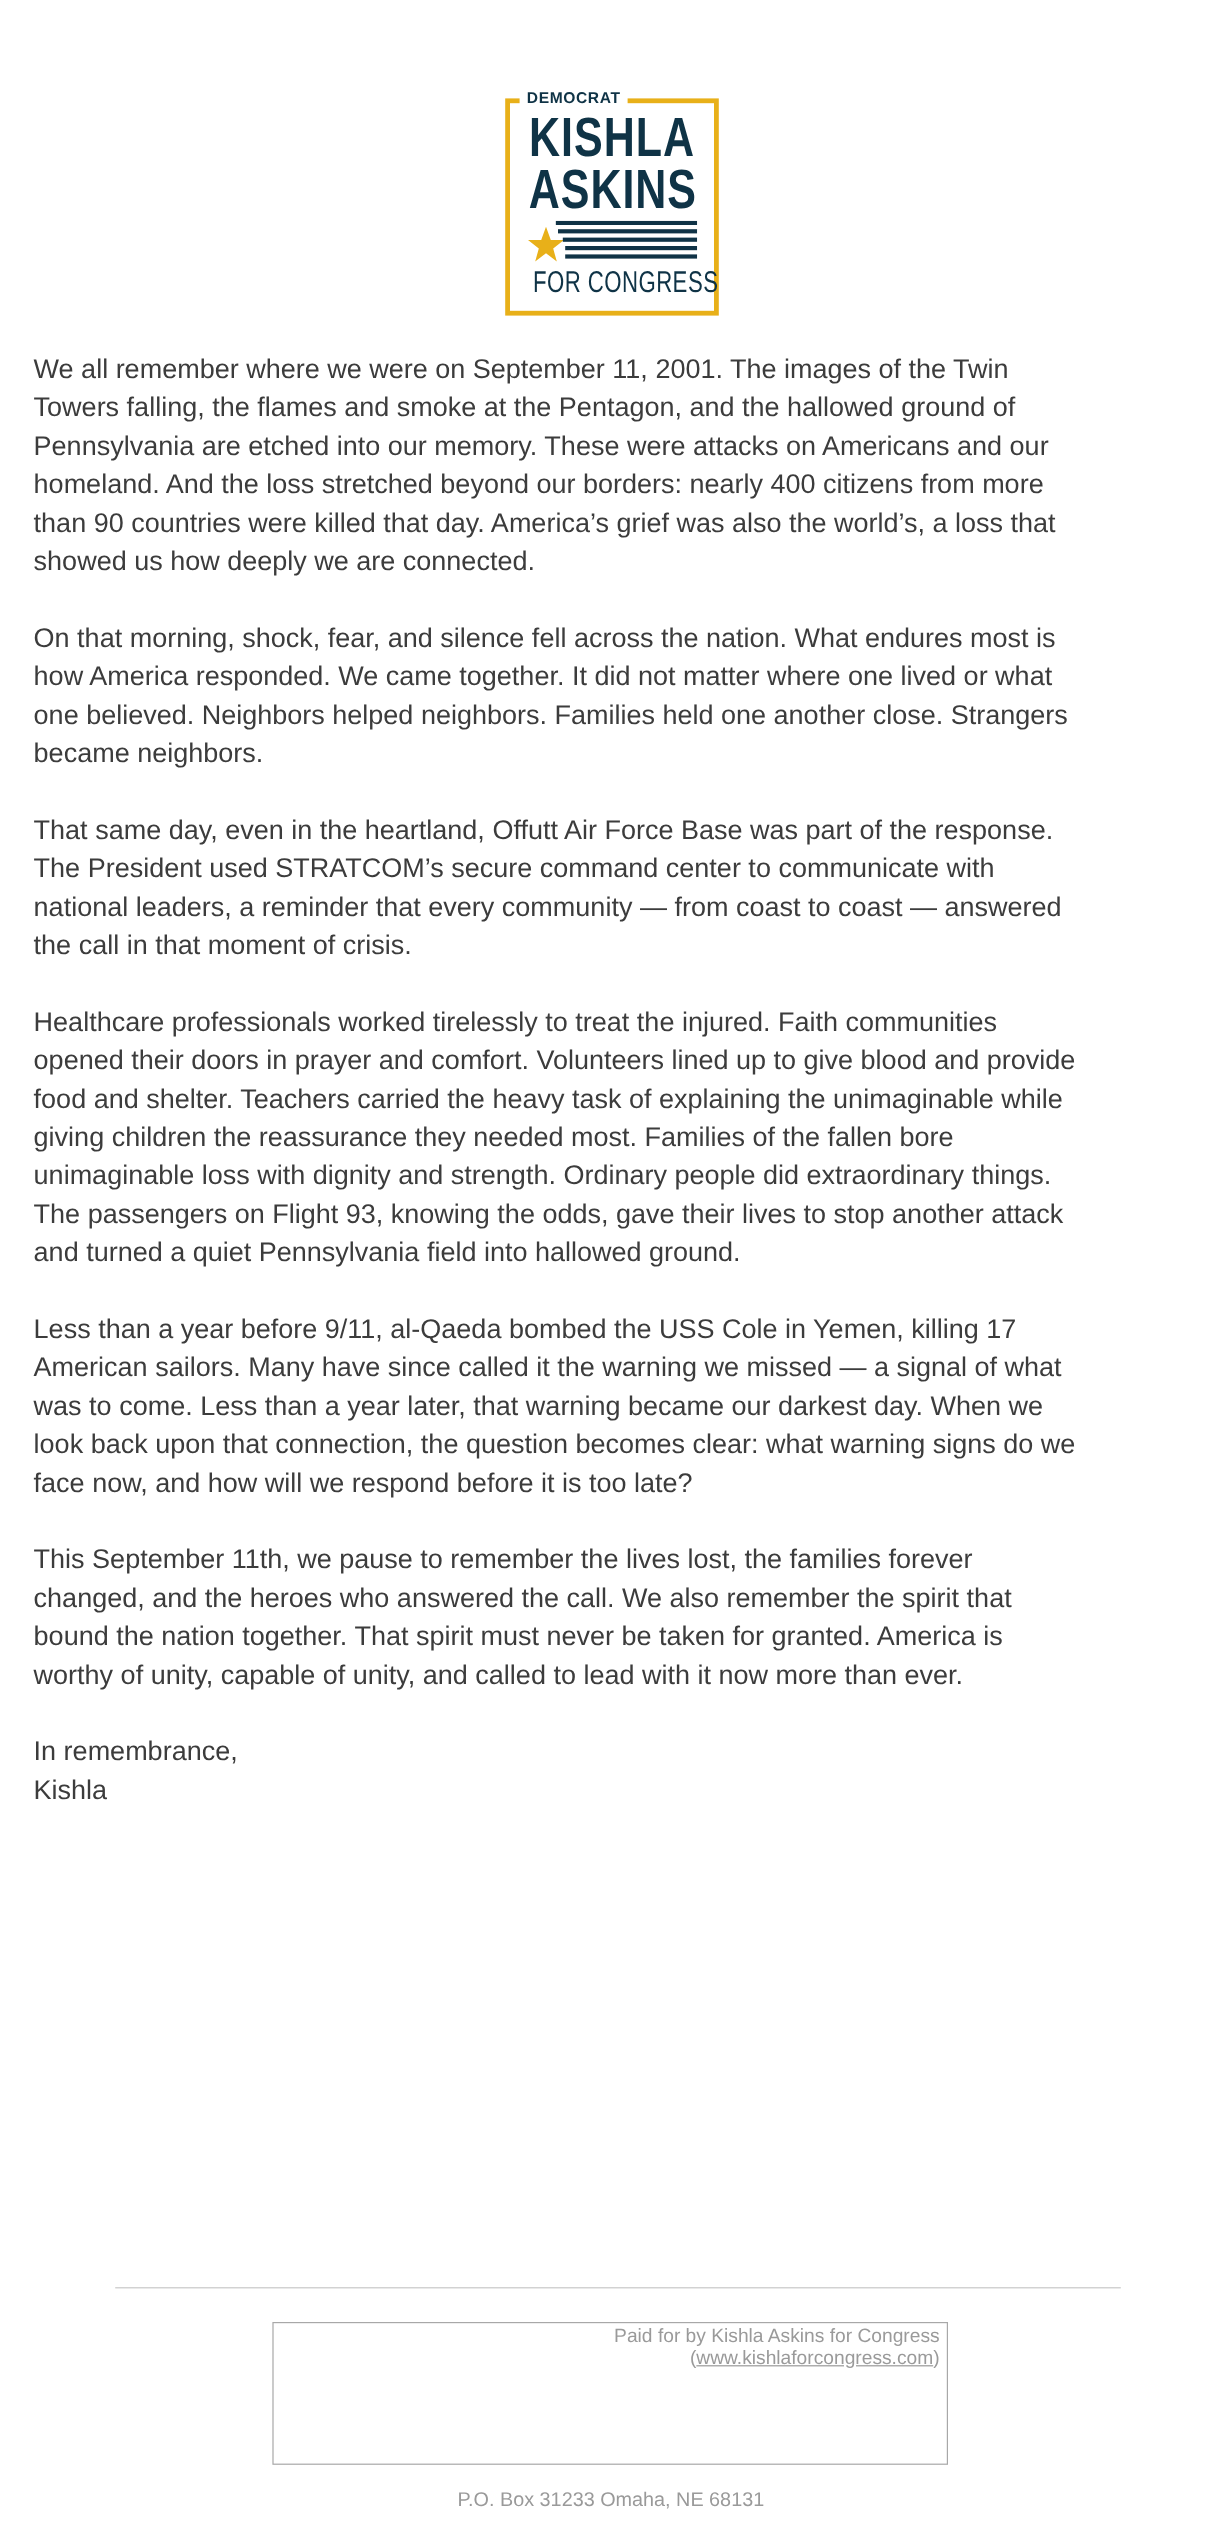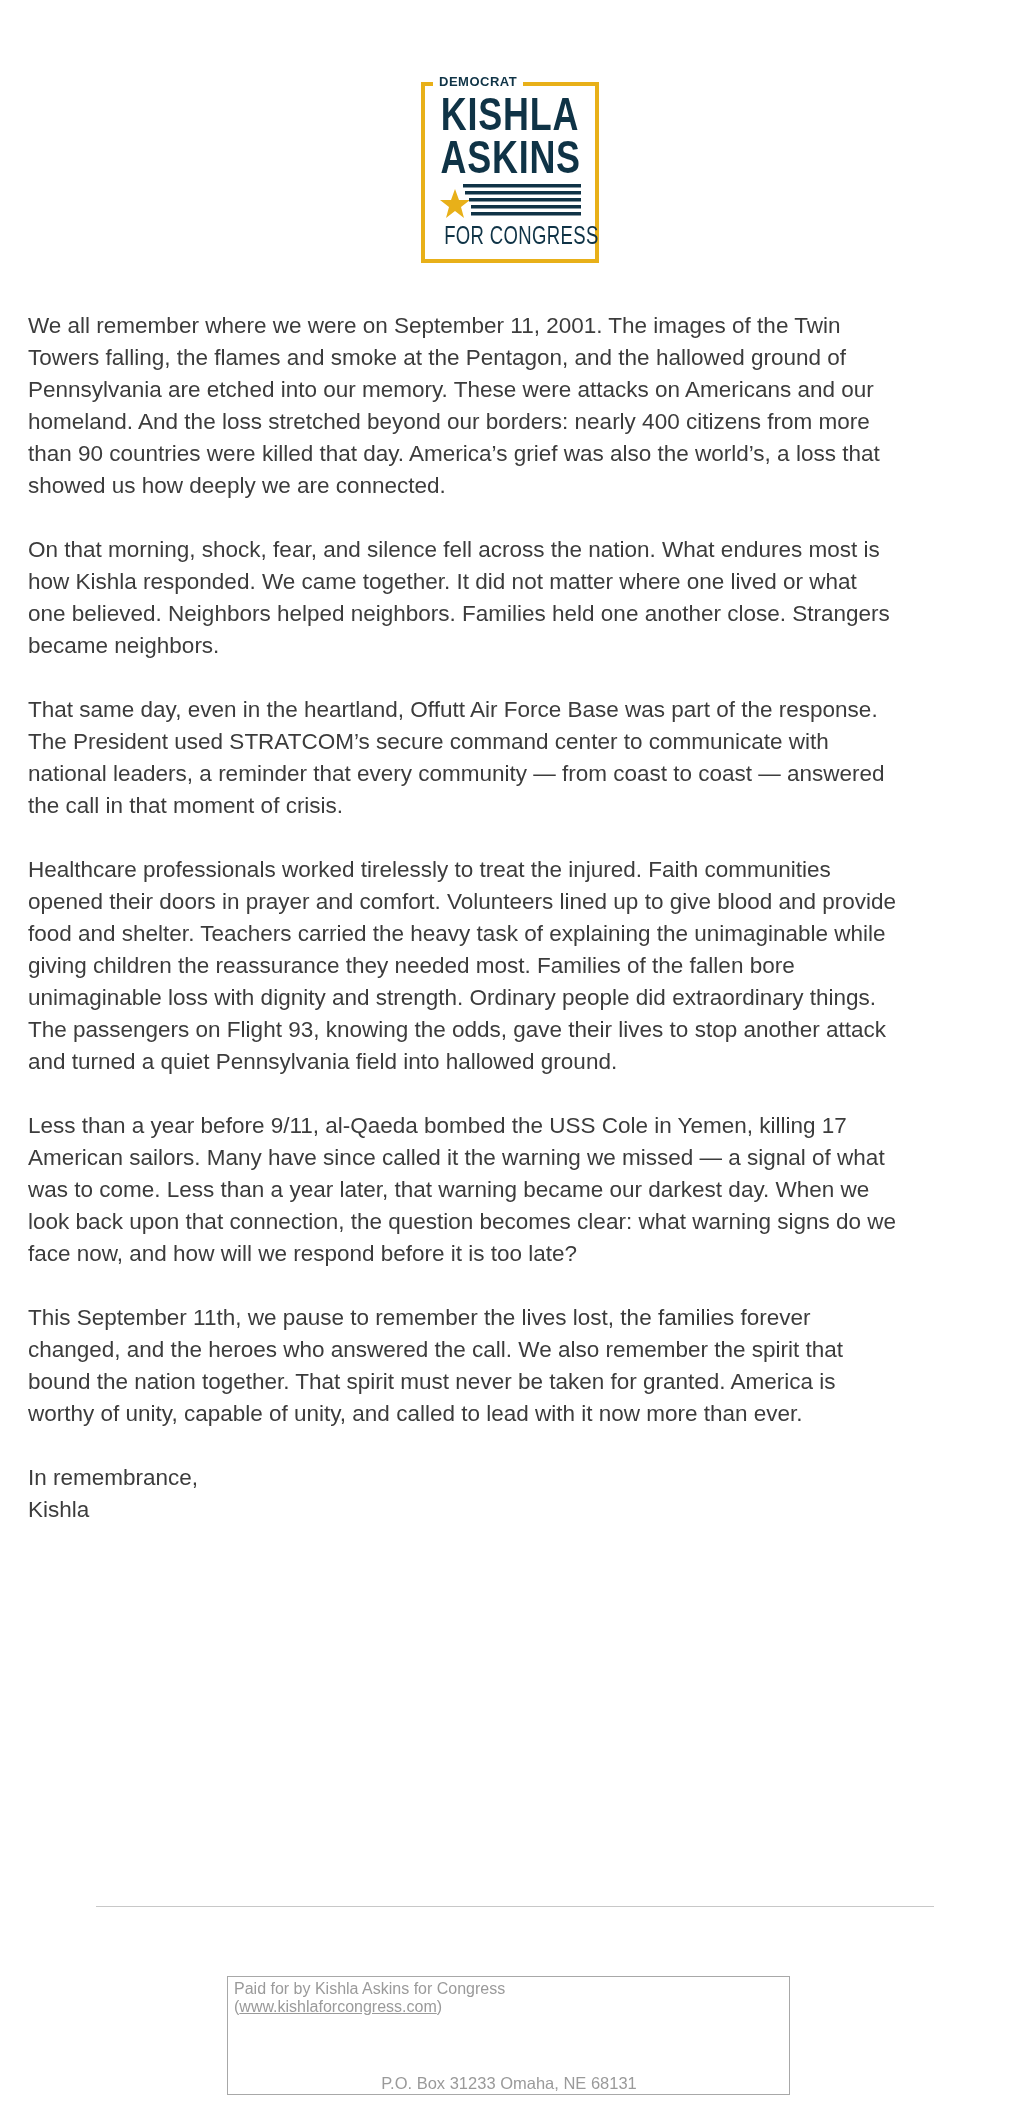--- a/index.html
+++ b/index.html
@@ -89,21 +89,21 @@
       letter-spacing: 0.5px;
       transform: scaleX(0.74);
       transform-origin: center;
       white-space: nowrap;
     }
 
     
     .letter {
       position: absolute;
       left: 28px;
-      top: 310px;
+      top: 292px;
       width: 975px;
       color: #3c3c3c;
       font-family: "Liberation Sans", sans-serif;
       font-size: 22.5px;
       line-height: 32px;
     }
     .letter p {
       margin: 0 0 32px 0;
       white-space: pre-line;
     }
@@ -122,27 +122,26 @@
       border-top: 1px solid #c8c8c8;
     }
     .disclaimer-box {
       position: absolute;
       left: 227px;
       top: 1935px;
       width: 563px;
       height: 119px;
       border: 1px solid #a8a8a8;
       box-sizing: border-box;
-      text-align: left;
+      text-align: right;
       color: #9a9a9a;
       font-family: "Liberation Sans", sans-serif;
       font-size: 16px;
       line-height: 17.5px;
       padding: 3px 6px 0 6px;
-      margin-top: 41px;
     }
     .disclaimer-box a {
       color: #9a9a9a;
       text-decoration: underline;
     }
     .disclaimer-line { display: block; }
     .address {
       position: absolute;
       left: 0;
       top: 2073px;
@@ -176,21 +175,21 @@
 </div>
 
 <div class="letter">
   <p>We all remember where we were on September 11, 2001. The images of the Twin
 Towers falling, the flames and smoke at the Pentagon, and the hallowed ground of
 Pennsylvania are etched into our memory. These were attacks on Americans and our
 homeland. And the loss stretched beyond our borders: nearly 400 citizens from more
 than 90 countries were killed that day. America’s grief was also the world’s, a loss that
 showed us how deeply we are connected.</p>
   <p>On that morning, shock, fear, and silence fell across the nation. What endures most is
-how Kishla responded. We came together. It did not matter where one lived or what
+how America responded. We came together. It did not matter where one lived or what
 one believed. Neighbors helped neighbors. Families held one another close. Strangers
 became neighbors.</p>
   <p>That same day, even in the heartland, Offutt Air Force Base was part of the response.
 The President used STRATCOM’s secure command center to communicate with
 national leaders, a reminder that every community — from coast to coast — answered
 the call in that moment of crisis.</p>
   <p>Healthcare professionals worked tirelessly to treat the injured. Faith communities
 opened their doors in prayer and comfort. Volunteers lined up to give blood and provide
 food and shelter. Teachers carried the heavy task of explaining the unimaginable while
 giving children the reassurance they needed most. Families of the fallen bore

